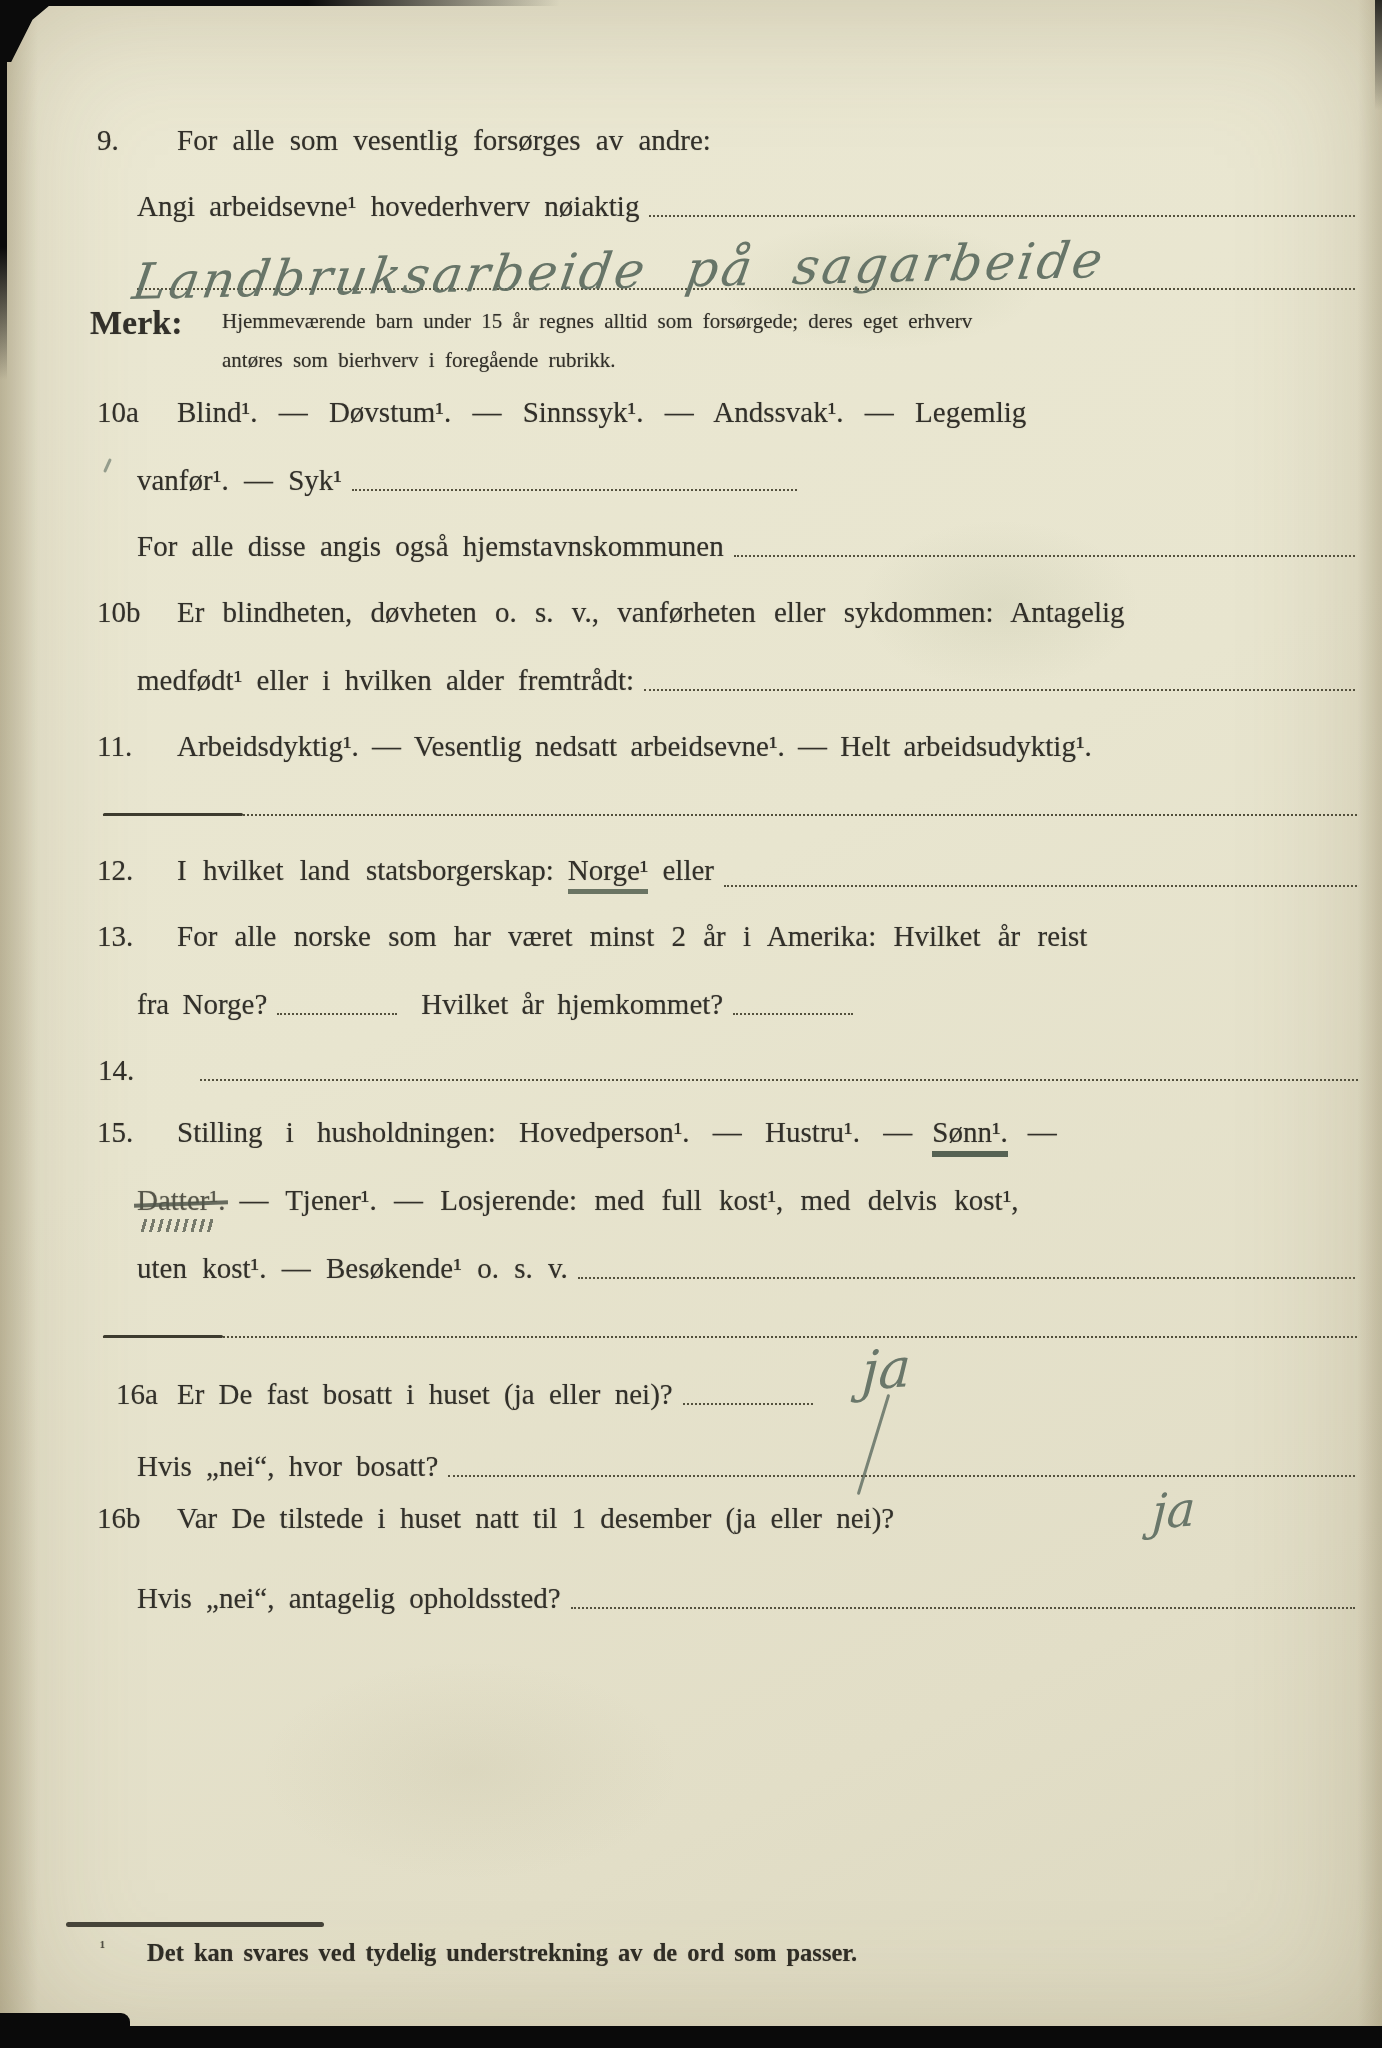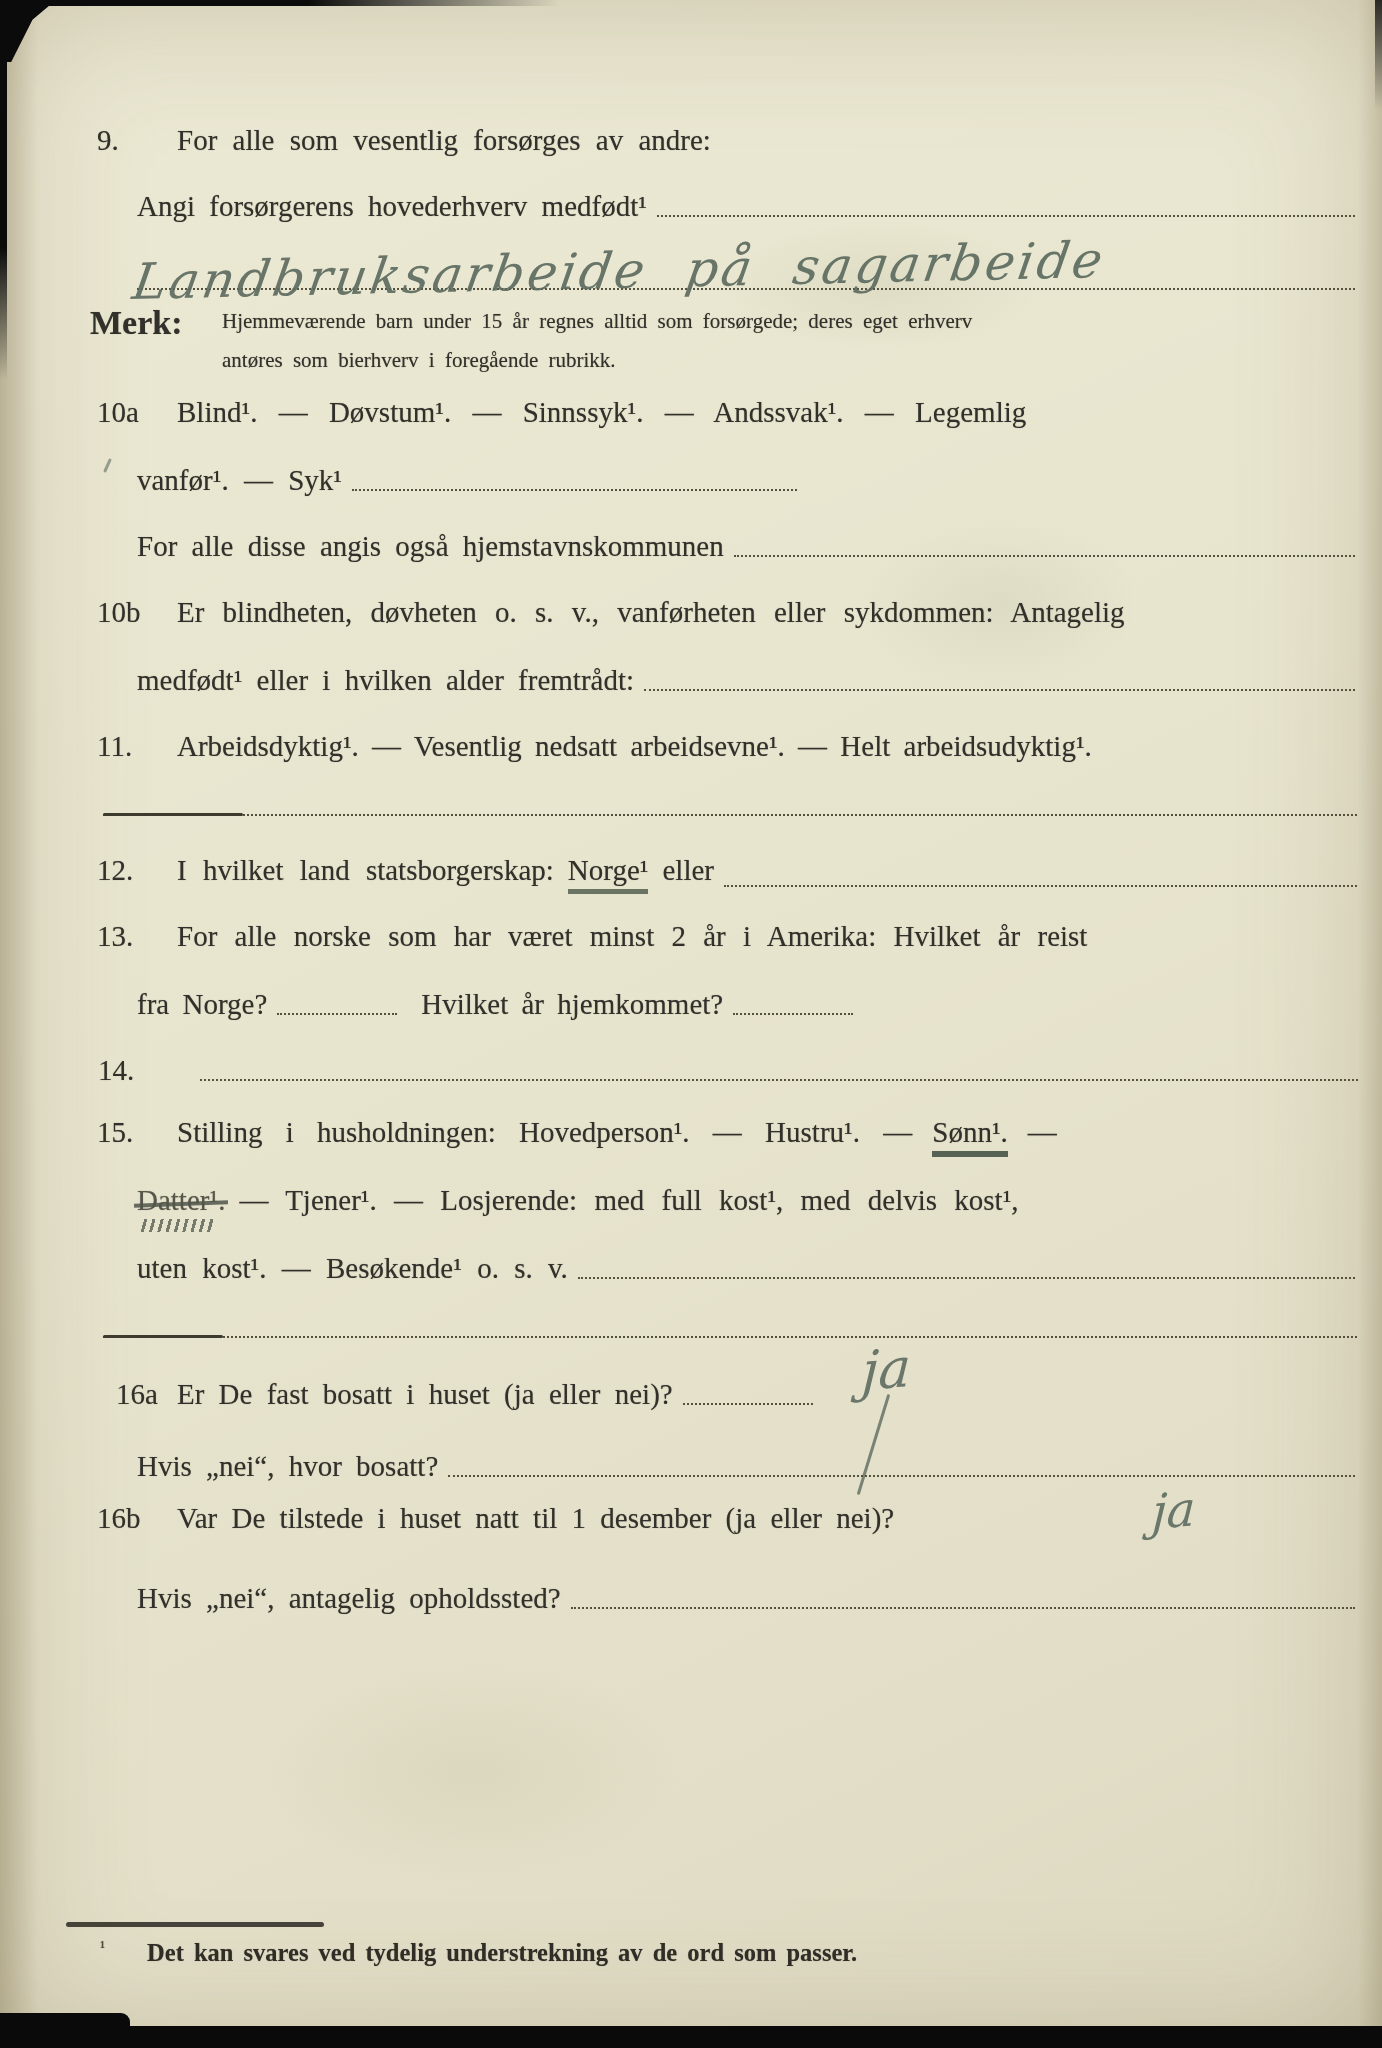--- a/index.html
+++ b/index.html
@@ -108,21 +108,21 @@
   <div class="shade-right"></div>
   <div class="stain" style="left:720px;top:220px;width:320px;height:130px;background:radial-gradient(closest-side,rgba(140,150,100,.12),rgba(140,150,100,0));"></div>
   <div class="stain" style="left:860px;top:520px;width:280px;height:170px;background:radial-gradient(closest-side,rgba(120,130,90,.10),rgba(120,130,90,0));"></div>
   <div class="stain" style="left:260px;top:1660px;width:420px;height:220px;background:radial-gradient(closest-side,rgba(130,120,80,.08),rgba(130,120,80,0));"></div>
 
   <div class="row" style="left:97px;top:122px;width:1260px;word-spacing:8px;">
     <span class="num">9.</span>
     <span>For alle som vesentlig forsørges av andre:</span>
   </div>
   <div class="row" style="left:137px;top:188px;width:1218px;word-spacing:7px;">
-    <span>Angi forsørgerens hovederhverv medfødt¹</span>
+    <span>Angi arbeidsevne¹ hovederhverv nøiaktig</span>
     <span class="dots"></span>
   </div>
   <div class="answer-line" style="left:137px;top:212px;width:1218px;height:76px;">
     <span class="handwriting big-hand">Landbruksarbeide på sagarbeide</span>
   </div>
 
   <div class="row" style="left:90px;top:302px;width:1268px;align-items:flex-start;">
     <span class="merk-label">Merk:</span>
     <span class="merk-lines">
       <div>Hjemmeværende barn under 15 år regnes alltid som forsørgede; deres eget erhverv</div>

